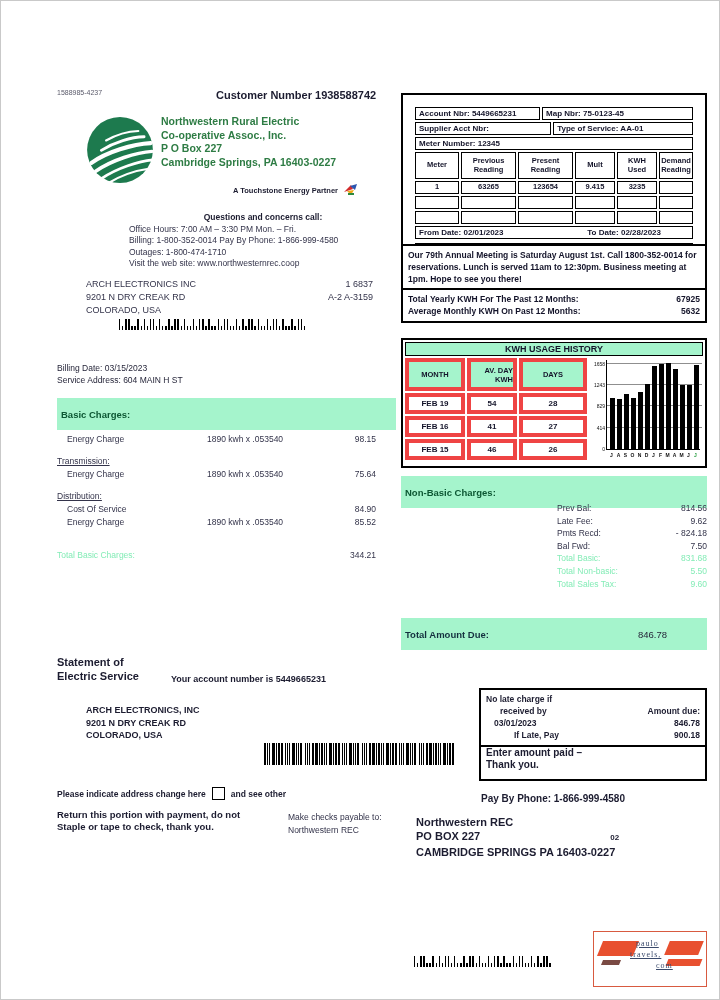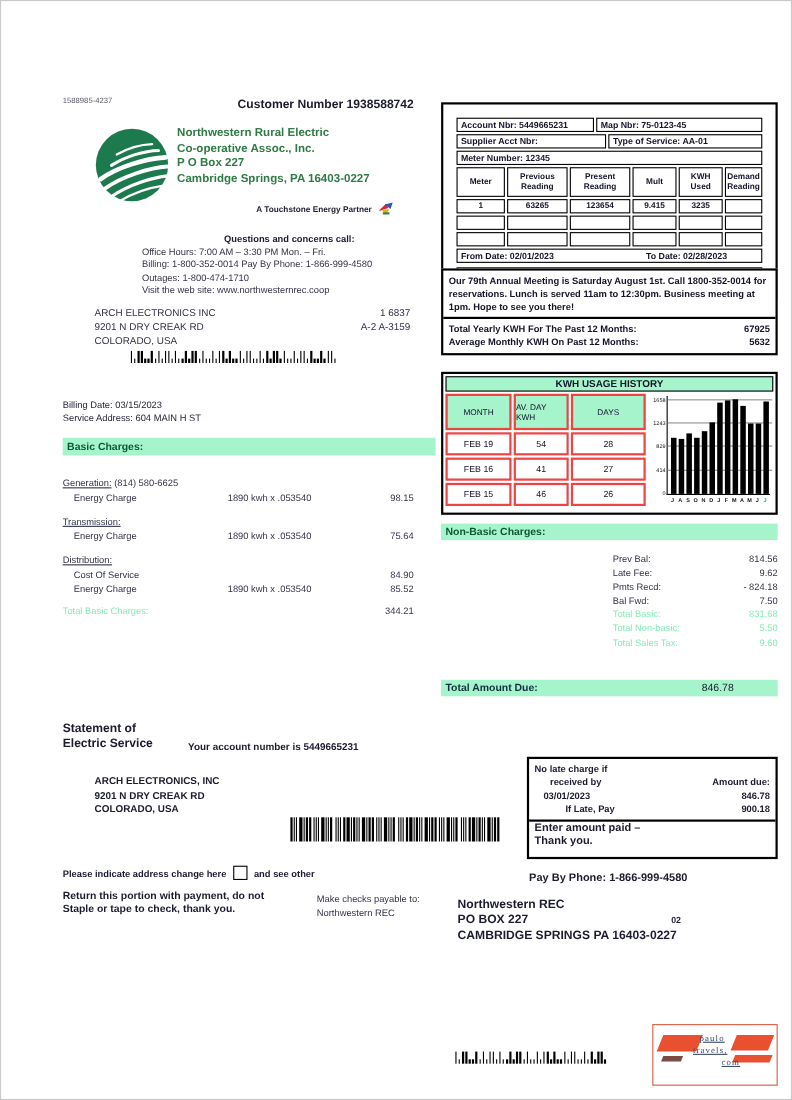--- a/index.html
+++ b/index.html
@@ -19,21 +19,21 @@
   .contact { left:128px; top:211px; width:268px; font-size:8.5px; color:#33334a; line-height:11.5px; }
   .contact-head { text-align:center; font-weight:bold; color:#1c1c30; }
   .cust-addr { left:85px; top:277px; font-size:9px; line-height:13px; color:#33334a; }
   .route-codes { left:282px; top:277px; font-size:9px; line-height:13px; color:#33334a; text-align:right; width:90px; }
   .postnet { display:flex; align-items:flex-end; gap:1.7px; }
   .postnet1 { left:118px; top:317px; height:12px; }
   .postnet2 { left:413px; top:954px; height:12px; }
   .pn { width:1.4px; background:#000; }
   .bill-date { left:56px; top:362px; font-size:8.5px; }
   .svc-addr { left:56px; top:374px; font-size:8.5px; }
-  .band { background:#a5f4cc; color:#0c5733; font-weight:bold; font-size:9.5px; display:flex; align-items:center; padding:0 4px; }
+  .band { background:#a5f4cc; color:#0c5733; font-weight:bold; font-size:9.5px; display:flex; align-items:center; padding:16px 4px; }
   .basic-band { left:56px; top:397px; width:339px; height:16px; }
   
   .charges { left:56px; top:432px; width:319px; font-size:8.5px; color:#33334a; }
   .sec { margin-bottom:9px; }
   .sec-title { font-size:8.5px; line-height:13px; }
   .sec-title .u { text-decoration:underline; }
   .crow { display:flex; line-height:13px; }
   .c-label { width:150px; padding-left:10px; }
   .c-calc { width:118px; }
   .c-amt { flex:1; text-align:right; }
@@ -57,21 +57,21 @@
   .announce-text { padding:3px 5px; font-size:8.5px; font-weight:bold; color:#14142a; line-height:12px; border-bottom:2px solid #000; }
   .kwh-stats { padding:3px 5px 4px 5px; }
   .stat-row { display:flex; justify-content:space-between; font-size:8.5px; font-weight:bold; color:#14142a; line-height:12px; }
   
   .usage-box { left:400px; top:337px; width:306px; height:130px; border:2px solid #000; padding:2px; background:#fff; }
   .usage-title { background:#a5f4cc; border:1px solid #000; height:14px; font-size:9px; font-weight:bold; color:#14142a;
                  display:flex; align-items:center; justify-content:center; margin-bottom:2px; }
   .usage-content { display:flex; gap:2px; height:104px; }
   .usage-table { width:182px; }
   .urow { display:flex; gap:2px; margin-bottom:2px; }
-  .ucell { border:2px solid #ef4444; font-size:7.5px; font-weight:normal; color:#14142a; text-align:left;
+  .ucell { border:4px solid #ef4444; font-size:7.5px; font-weight:bold; color:#14142a; text-align:right;
            display:flex; align-items:center; justify-content:center; line-height:9px; }
   .uhead .ucell { height:33px; background:#a5f4cc; }
   .udata .ucell { height:21px; font-size:8px; }
   .uc0{width:60px;} .uc1{width:50px;} .uc2{flex:1;}
   .chart { position:relative; flex:1; }
   .plot { position:absolute; left:17px; top:2px; width:94px; height:90px;
           border-left:1.5px solid #000; border-bottom:1.5px solid #000; }
   .gridline { position:absolute; left:0; right:-2px; height:1px; background:#8f8f8f; }
   .ylab { position:absolute; right:100%; margin-right:2px; font-size:5px; color:#111; transform:translateY(50%); }
   .bars { position:absolute; left:3px; bottom:0; display:flex; align-items:flex-end; gap:2px; }
@@ -243,21 +243,20 @@
 
   <div class="abs bill-date">Billing  Date: 03/15/2023</div>
   <div class="abs svc-addr">Service  Address:  604 MAIN H ST</div>
 
   <div class="abs band basic-band">
     <span>Basic  Charges:</span>
   </div>
 
   <div class="abs charges">
       <div class="sec">
-        <div class="sec-title"><span class="u">Generation:</span><span>  (814)  580-6625</span></div>
         <div class="crow">
           <div class="c-label">Energy Charge</div>
           <div class="c-calc">1890 kwh x .053540</div>
           <div class="c-amt">98.15</div>
         </div>
       </div>
       <div class="sec">
         <div class="sec-title"><span class="u">Transmission:</span></div>
         <div class="crow">
           <div class="c-label">Energy Charge</div>

